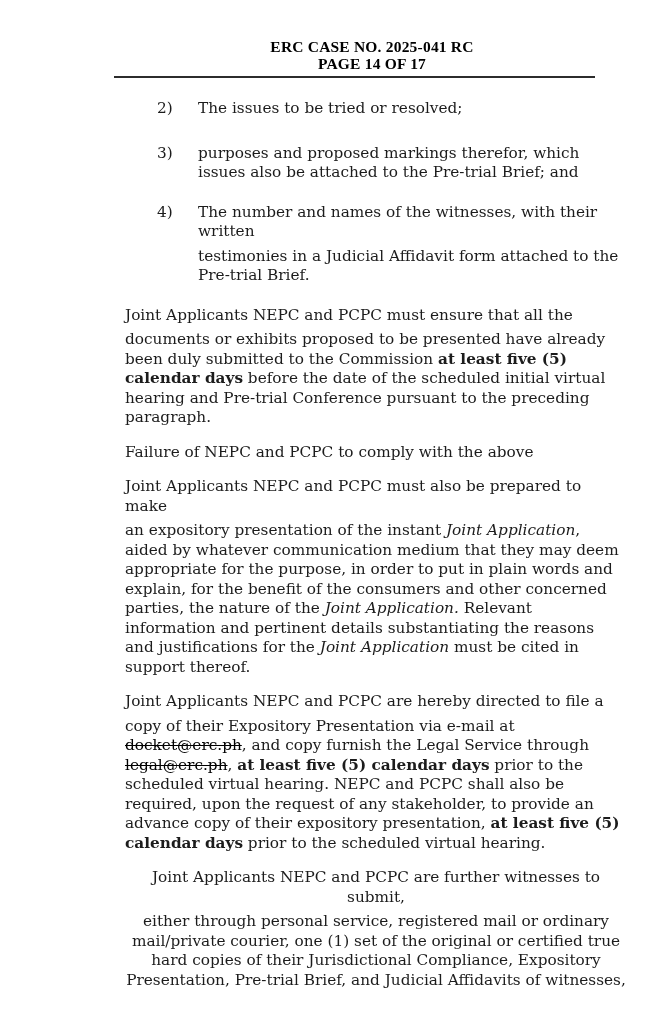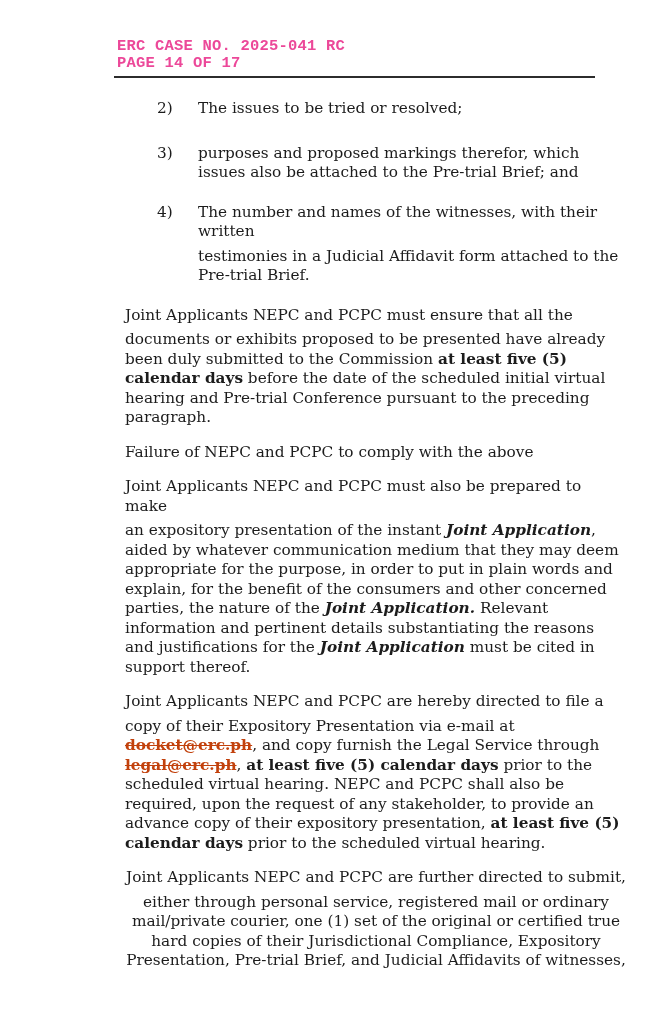--- a/index.html
+++ b/index.html
@@ -9,26 +9,27 @@
   }
   .page {
     box-sizing: border-box;
     width: 670px; height: 1024px;
     padding: 38px 43px 0 117px;
     background: #ffffff;
     color: #1c1c1c;
   }
   
   .doc-header .hline {
-    font-family: Liberation Mono, monospace;
+    font-family: Liberation Serif, serif;
     font-weight: bold;
     font-size: 15.5px;
     line-height: 17px;
     letter-spacing: 0.2px;
-    color: #ec4899;
+    color: #000000;
+    text-align: center;
   }
   .header-rule {
     width: 481px;
     border: none;
     border-top: 2px solid #2c2c2c;
     margin: 4px 0 0 -3px;
   }
   
   .doc-body {
     margin-top: 21px;
@@ -37,27 +38,26 @@
   }
   .list-item {
     display: flex;
     margin: 0 0 20px 40px;
   }
   .list-item .num { flex: 0 0 41px; }
   .list-item .li-text { flex: 1; }
   .lead { display: block; margin-bottom: 5px; }
   p.para { margin: 0 0 15px 8px; }
   .b  { font-weight: bold; }
-  .bi { font-weight: bold; font-style: italic; }
+  .bi { font-weight: normal; font-style: italic; }
   .center { text-align: center; }
   a.email-link {
-    color: #c2410c;
+    color: #000000;
     text-decoration: line-through;
     cursor: pointer;
-    font-weight: bold;
   }
 </style>
 </head>
 <body>
 
 <div class="page">
 
   <header class="doc-header">
     <div class="hline">ERC CASE NO. 2025-041 RC</div>
     <div class="hline">PAGE 14 OF 17</div>
@@ -82,17 +82,17 @@
     </div>
 
     <p class="para"><span class="lead">Joint Applicants NEPC and PCPC must ensure that all the</span><span>documents or exhibits proposed to be presented have already been duly submitted to the Commission </span><span class="b">at least five (5) calendar days</span><span> before the date of the scheduled initial virtual hearing and Pre-trial Conference pursuant to the preceding paragraph.</span></p>
 
     <p class="para"><span class="lead">Failure of NEPC and PCPC to comply with the above</span></p>
 
     <p class="para"><span class="lead">Joint Applicants NEPC and PCPC must also be prepared to make</span><span>an expository presentation of the instant </span><span class="bi">Joint Application</span><span>, aided by whatever communication medium that they may deem appropriate for the purpose, in order to put in plain words and explain, for the benefit of the consumers and other concerned parties, the nature of the </span><span class="bi">Joint Application.</span><span> Relevant information and pertinent details substantiating the reasons and justifications for the </span><span class="bi">Joint Application</span><span> must be cited in support thereof.</span></p>
 
     <p class="para"><span class="lead">Joint Applicants NEPC and PCPC are hereby directed to file a</span><span>copy of their Expository Presentation via e-mail at </span><a class="email-link">docket@erc.ph</a><span>, and copy furnish the Legal Service through </span><a class="email-link">legal@erc.ph</a><span>, </span><span class="b">at least five (5) calendar days</span><span> prior to the scheduled virtual hearing. NEPC and PCPC shall also be required, upon the request of any stakeholder, to provide an advance copy of their expository presentation, </span><span class="b">at least five (5) calendar days</span><span> prior to the scheduled virtual hearing.</span></p>
 
-    <p class="para center"><span class="lead">Joint Applicants NEPC and PCPC are further directed to submit,</span><span>either through personal service, registered mail or ordinary mail/private courier, one (1) set of the original or certified true hard copies of their Jurisdictional Compliance, Expository Presentation, Pre-trial Brief, and Judicial Affidavits of witnesses, </span></p>
+    <p class="para center"><span class="lead">Joint Applicants NEPC and PCPC are further witnesses to submit,</span><span>either through personal service, registered mail or ordinary mail/private courier, one (1) set of the original or certified true hard copies of their Jurisdictional Compliance, Expository Presentation, Pre-trial Brief, and Judicial Affidavits of witnesses, </span></p>
 
   </main>
 
 </div>
 
 </body></html>

